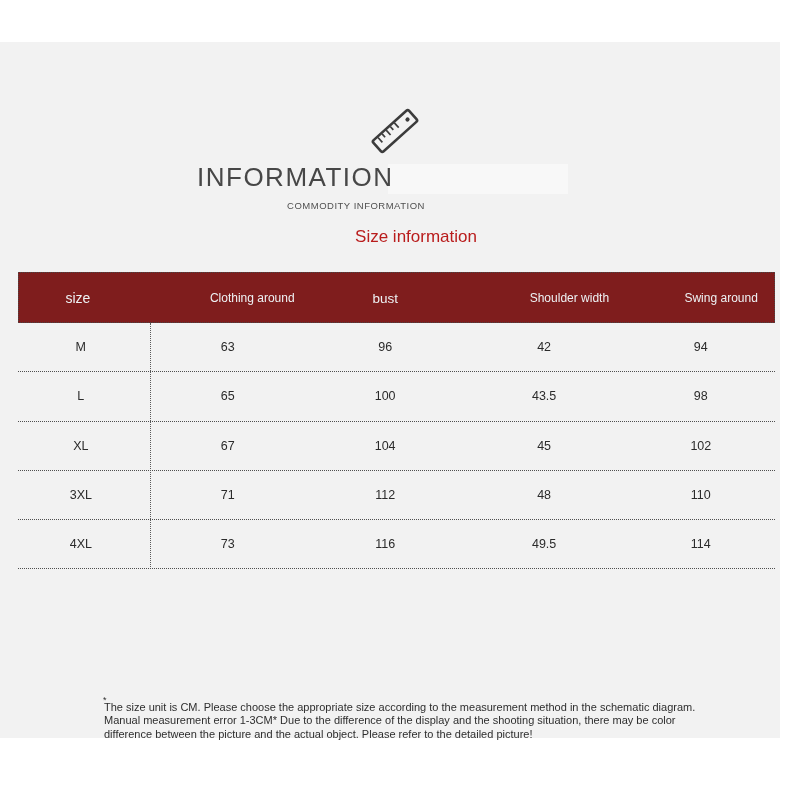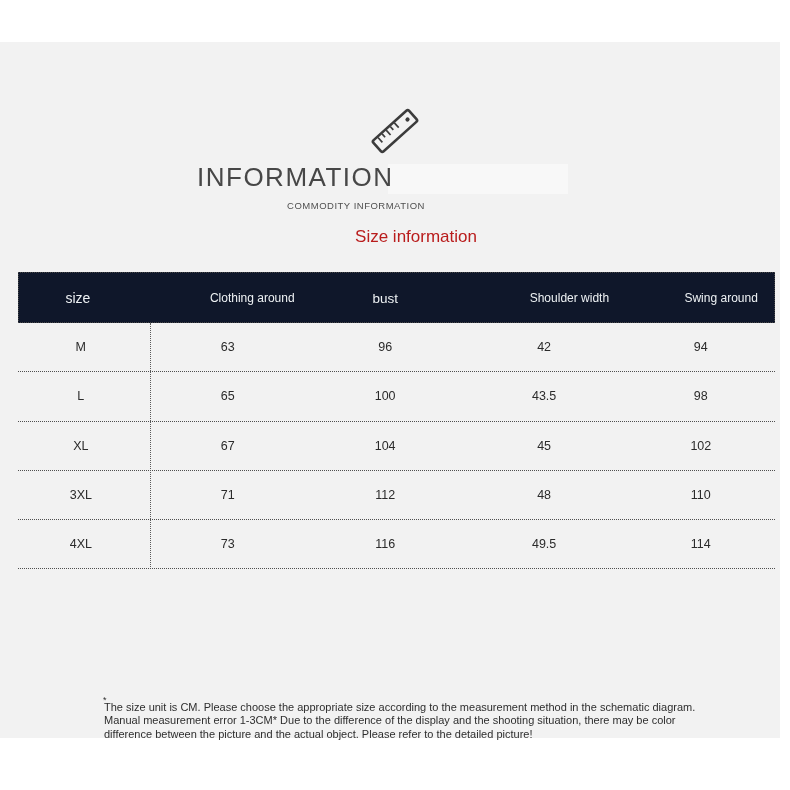--- a/index.html
+++ b/index.html
@@ -29,21 +29,21 @@
     font-size:9.5px; letter-spacing:0.5px; color:#4f4f4f; white-space:nowrap;
   }
   .section-title {
     position:absolute; left:391px; top:185px; transform:translateX(-50%);
     font-size:17px; color:#b91c1c; white-space:nowrap;margin-left:25px;
   }
   
   .size-table { position:absolute; left:18px; top:230px; width:757px; }
   .thead {
     position:relative; height:51px;
-    background:#0f172a;
+    background:#7f1d1d;
     border:1px dotted #474747;
   }
   .thead .h {
     position:absolute; top:50%; transform:translate(-50%,-50%);
     color:#eef2f4; white-space:nowrap;
   }
   .h0 { left:7.8%;  font-size:14px; }
   .h1 { left:30.9%; font-size:12px; }
   .h2 { left:48.5%; font-size:13.5px; }
   .h3 { left:72.9%; font-size:12px; }

